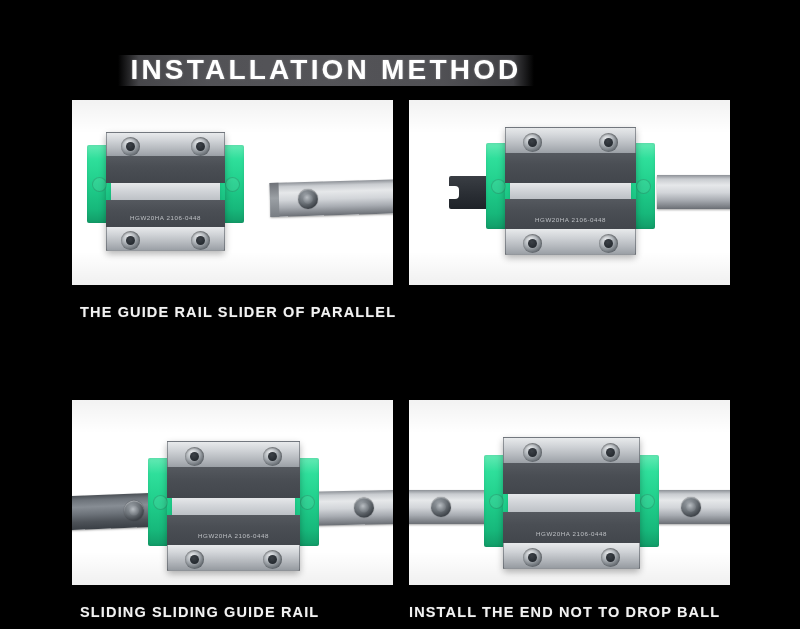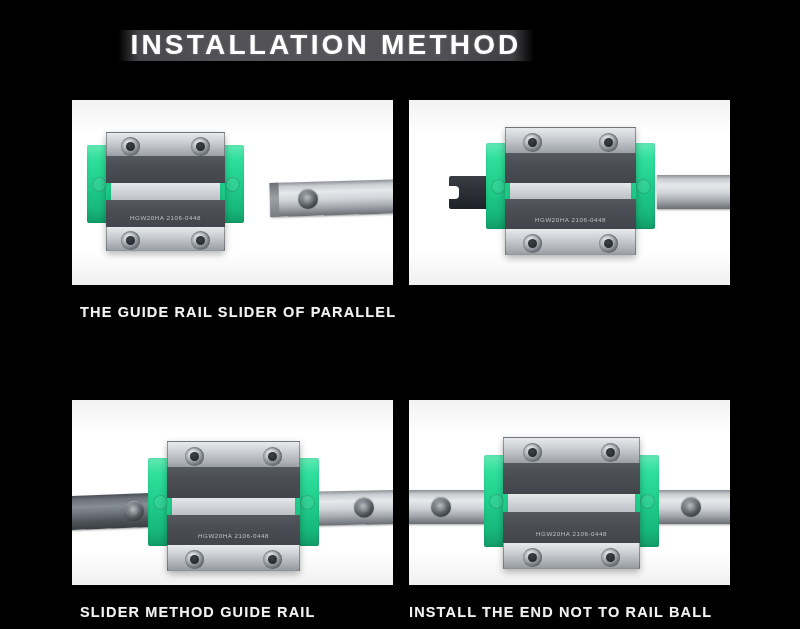--- a/index.html
+++ b/index.html
@@ -17,21 +17,21 @@
   }
 
   
   .title-wrap {
     position: absolute;
     top: 30px;
     left: 0;
     width: 652px;
     height: 56px;
     display: flex;
-    align-items: flex-start;
+    align-items: flex-end;
     justify-content: center;
   }
 
   .title-bar {
     position: relative;
     width: 416px;
     height: 31px;
     background: linear-gradient(90deg,
         rgba(40,40,42,0.0) 0%,
         rgba(74,74,78,0.95) 5%,
@@ -371,21 +371,21 @@
         <div class="block-plate bottom" style="height:29px;">
           <div class="plate-hole" style="left:17px; top:5px;"></div>
           <div class="plate-hole" style="right:17px; top:5px;"></div>
         </div>
       </div>
       <div class="block-shadow" style="left:95px; top:41px; width:133px; height:130px;"></div>
 
       <div class="photo-vignette"></div>
     </div>
 
-    <div class="caption indent">SLIDER METHOD GUIDE RAIL</div>
+    <div class="caption indent">SLIDING SLIDING GUIDE RAIL</div>
   </div>
 
   <div class="cell row2">
     <div class="photo">
 
       <div class="rail" style="left:-6px; top:90px; width:335px;">
         <div class="rail-hole" style="left:28px;"></div>
         <div class="rail-hole" style="left:278px;"></div>
       </div>
 
@@ -409,16 +409,16 @@
         <div class="block-plate bottom" style="height:29px;">
           <div class="plate-hole" style="left:19px; top:5px;"></div>
           <div class="plate-hole" style="right:19px; top:5px;"></div>
         </div>
       </div>
       <div class="block-shadow" style="left:94px; top:37px; width:137px; height:132px;"></div>
 
       <div class="photo-vignette"></div>
     </div>
 
-    <div class="caption">INSTALL THE END NOT TO RAIL BALL</div>
+    <div class="caption">INSTALL THE END NOT TO DROP BALL</div>
   </div>
 
 </div>
 
 </body></html>

